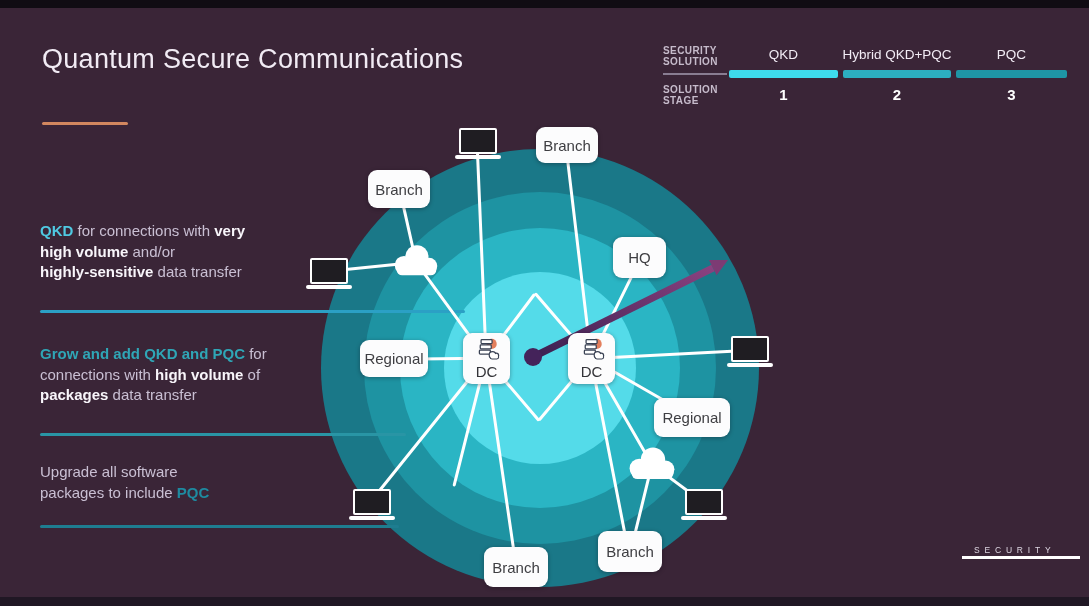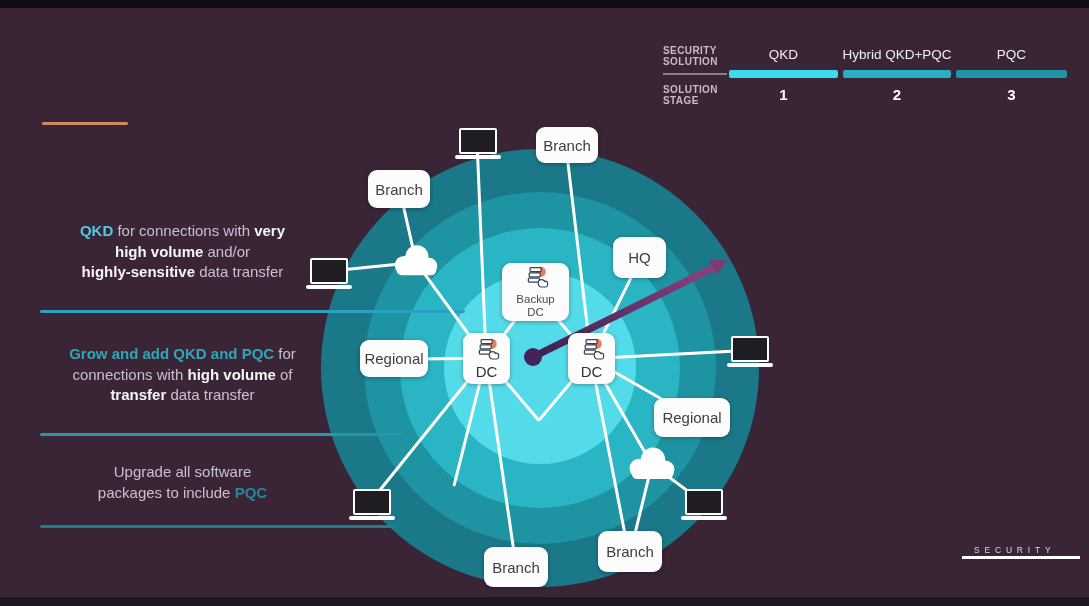--- a/index.html
+++ b/index.html
@@ -15,21 +15,21 @@
 
   
   .lg-label{position:absolute;width:62px;font-size:10px;line-height:10.5px;color:#c6bbcb;
             letter-spacing:.4px;font-weight:bold;}
   .lg-rule{position:absolute;left:663px;top:73px;width:64px;height:1.5px;background:#897d92;}
   .lg-col-label{position:absolute;top:47px;font-size:13.5px;color:#f2ecf5;text-align:center;}
   .lg-bar{position:absolute;top:70px;height:8px;border-radius:2px;}
   .lg-stage{position:absolute;top:86px;font-size:15px;font-weight:bold;color:#ffffff;text-align:center;}
 
   
-  .ann{position:absolute;left:40px;width:285px;font-size:15px;line-height:20.5px;z-index:5;text-align:center;}
+  .ann{position:absolute;left:40px;width:285px;font-size:15px;line-height:20.5px;z-index:5;}
   .seg-n{color:#c9bfd3;}
   .seg-b{color:#f8f5fa;font-weight:bold;}
   .seg-a1{color:#4fc9e2;font-weight:bold;}
   .seg-a2{color:#2fa6b6;font-weight:bold;}
   .seg-a3{color:#1e8aa0;font-weight:bold;}
   .rule{position:absolute;left:40px;height:3px;border-radius:2px;z-index:2;}
   .rule1{top:310px;width:425px;background:#2ba0c5;}
   .rule2{top:433px;width:366px;background:#2995a5;}
   .rule3{top:525px;width:359px;background:#1e7d90;}
 
@@ -66,40 +66,41 @@
   .logo-line{position:absolute;left:-12px;top:15px;width:118px;height:2.6px;background:#ffffff;}
   .logo-tag{font-size:8.5px;letter-spacing:4.8px;color:#ded7e2;margin-top:4px;}
 </style>
 </head>
 <body>
 
 <div class="stage">
   <div class="bar-top"></div>
   <div class="bar-bottom"></div>
 
+  <h1 class="page-title">Quantum Secure Communications</h1>
   <div class="title-underline"></div>
 
   <div>
     <div class="lg-label" style="left:663px;top:46px;">SECURITY SOLUTION</div>
     <div class="lg-rule"></div>
     <div class="lg-col-label" style="left:729px;width:109px;">QKD</div>
     <div class="lg-col-label" style="left:838px;width:118px;text-align:center;">Hybrid QKD+PQC</div>
     <div class="lg-col-label" style="left:956px;width:111px;">PQC</div>
     <div class="lg-bar" style="left: 729px; width: 109px; background: rgb(62, 219, 236);"></div>
     <div class="lg-bar" style="left: 843px; width: 108px; background: rgb(44, 175, 192);"></div>
     <div class="lg-bar" style="left: 956px; width: 111px; background: rgb(30, 150, 165);"></div>
     <div class="lg-label" style="left:663px;top:85px;">SOLUTION STAGE</div>
     <div class="lg-stage" style="left:729px;width:109px;">1</div>
     <div class="lg-stage" style="left:843px;width:108px;">2</div>
     <div class="lg-stage" style="left:956px;width:111px;">3</div>
   </div>
 
   <div class="ann" style="top:221px;"><span class="seg-a1">QKD</span><span class="seg-n"> for connections with </span><span class="seg-b">very</span><br><span class="seg-b">high volume</span><span class="seg-n"> and/or</span><br><span class="seg-b">highly-sensitive</span><span class="seg-n"> data transfer</span></div>
   <div class="rule rule1"></div>
-  <div class="ann" style="top:344px;"><span class="seg-a2">Grow and add QKD and PQC</span><span class="seg-n"> for</span><br><span class="seg-n">connections with </span><span class="seg-b">high volume</span><span class="seg-n"> of</span><br><span class="seg-b">transfer</span><span class="seg-n"> data transfer</span></div>
+  <div class="ann" style="top:344px;"><span class="seg-a2">Grow and add QKD and PQC</span><span class="seg-n"> for</span><br><span class="seg-n">connections with </span><span class="seg-b">high volume</span><span class="seg-n"> of</span><br><span class="seg-b">packages</span><span class="seg-n"> data transfer</span></div>
   <div class="rule rule2"></div>
   <div class="ann" style="top:462px;"><span class="seg-n">Upgrade all software</span><br><span class="seg-n">packages to include </span><span class="seg-a3">PQC</span></div>
   <div class="rule rule3"></div>
 
   <div class="circle c-outer"></div>
   <div class="circle c-mid"></div>
   <div class="circle c-in"></div>
   <div class="circle c-core"></div>
 
   <div id="links">
@@ -194,43 +195,20 @@
   <div class="node" style="left:654px;top:398px;width:76px;height:39px;">
       <span>Regional</span>
     </div>
   <div class="node" style="left:484px;top:547px;width:64px;height:40px;">
       <span>Branch</span>
     </div>
   <div class="node" style="left:598px;top:531px;width:64px;height:41px;">
       <span>Branch</span>
     </div>
 
-  <div class="node icon-node" style="left:502px;top:263px;width:67px;height:58px;">
-    <span>
-      <svg width="26" height="22" viewBox="0 0 30 26">
-          <circle cx="20.5" cy="7" r="6" fill="#e0714b" opacity="0.9"></circle>
-          <g fill="#fff" stroke="#3a4254" stroke-width="1.5">
-            <rect x="8" y="2" width="13" height="4.6" rx="1"></rect>
-            <rect x="7" y="8.2" width="13" height="4.6" rx="1"></rect>
-            <rect x="6" y="14.4" width="13" height="4.6" rx="1"></rect>
-          </g>
-          <g fill="#3a4254">
-            <circle cx="21.5" cy="20" r="4.6"></circle>
-            <circle cx="26" cy="20.5" r="3.4"></circle>
-            <rect x="18" y="19.8" width="11.4" height="5.6" rx="2.8"></rect>
-          </g>
-          <g fill="#fff">
-            <circle cx="21.5" cy="20" r="3.2"></circle>
-            <circle cx="26" cy="20.5" r="2"></circle>
-            <rect x="19.3" y="21.1" width="8.8" height="3" rx="1.5"></rect>
-          </g>
-        </svg>
-    </span>
-    <span class="icap" style="width:52px;">Backup DC</span>
-  </div>
 
   <div class="node icon-node" style="left:463px;top:333px;width:47px;height:51px;">
     <span>
       <svg width="26" height="22" viewBox="0 0 30 26">
           <circle cx="20.5" cy="7" r="6" fill="#e0714b" opacity="0.9"></circle>
           <g fill="#fff" stroke="#3a4254" stroke-width="1.5">
             <rect x="8" y="2" width="13" height="4.6" rx="1"></rect>
             <rect x="7" y="8.2" width="13" height="4.6" rx="1"></rect>
             <rect x="6" y="14.4" width="13" height="4.6" rx="1"></rect>
           </g>

